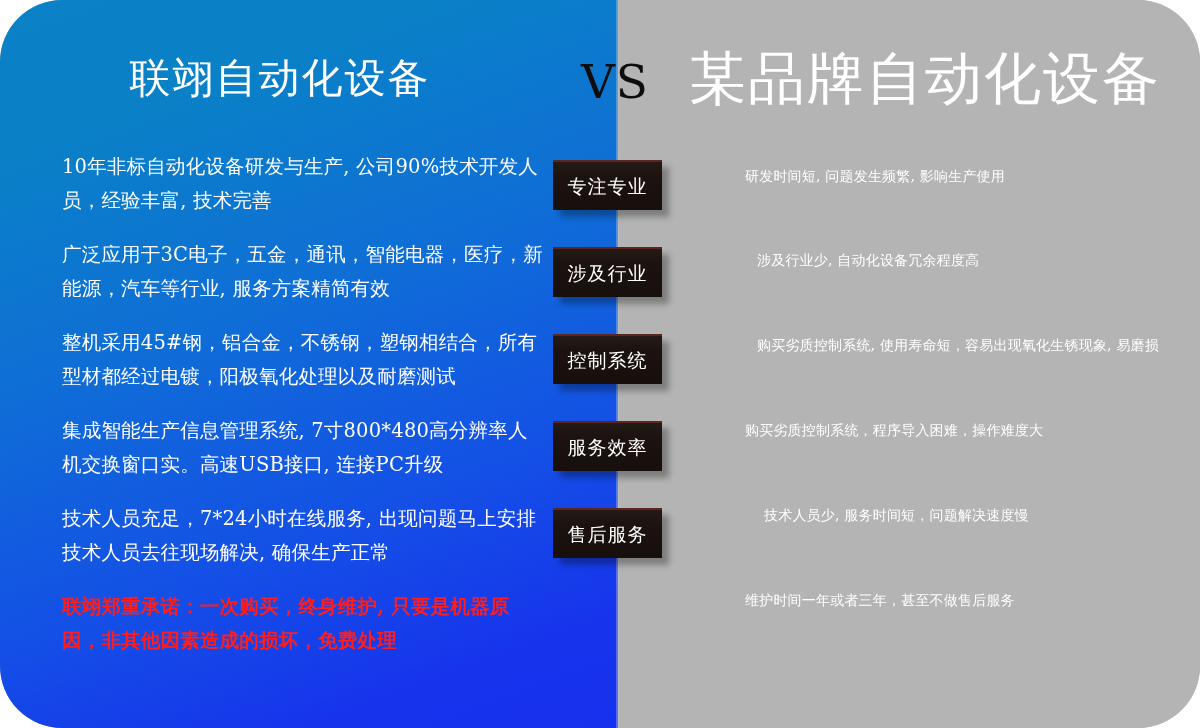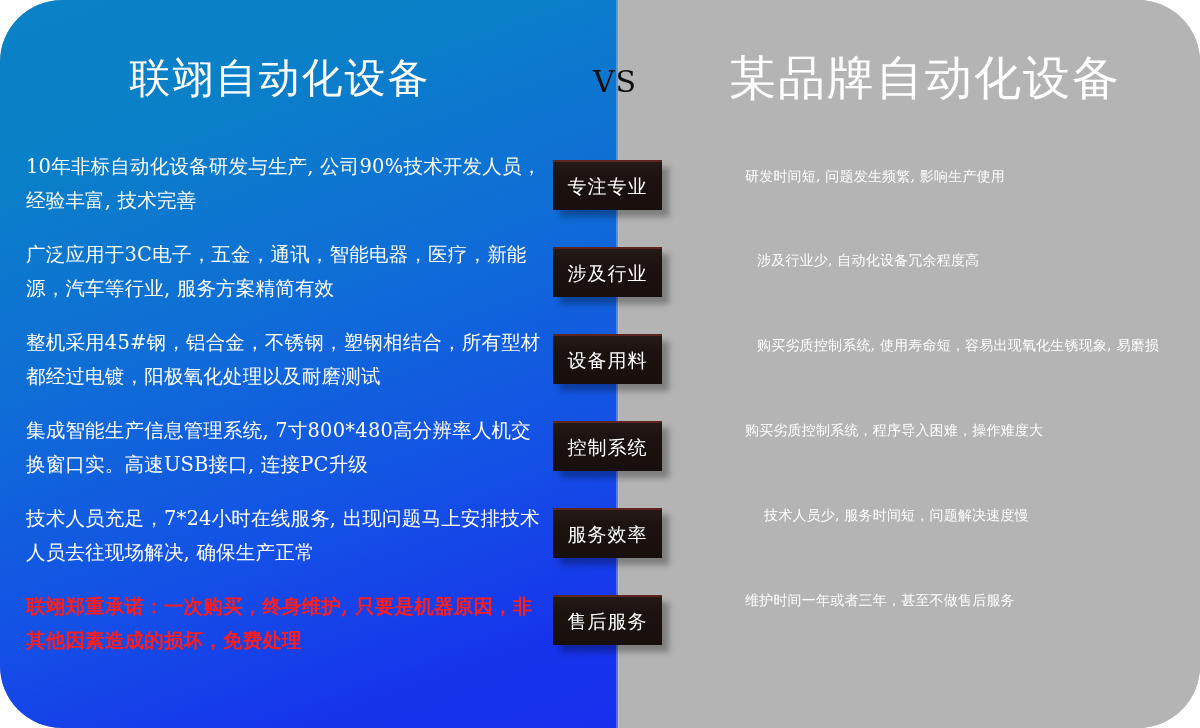--- a/index.html
+++ b/index.html
@@ -69,50 +69,51 @@
     letter-spacing: 2px;
     white-space: nowrap;
   }
   .title-vs {
     position: absolute;
     left: 560px;
     top: 57px;
     width: 110px;
     text-align: center;
     color: #0d0d0d;
-    font-size: 30px;
+    font-size: 47px;
     line-height: 50px;
     letter-spacing: 1px;
   }
   .title-right {
     position: absolute;
     left: 660px;
     top: 50px;
     width: 530px;
     text-align: center;
     color: #ffffff;
-    font-size: 47px;
+    font-size: 57px;
     line-height: 56px;
     letter-spacing: 2px;
     white-space: nowrap;
   }
 
   
   .left-rows {
     position: absolute;
     left: 26px;
     top: 150px;
     width: 520px;
   }
   .left-row {
     color: #ffffff;
     font-size: 19.5px;
     line-height: 34px;
     margin-bottom: 20px;
     letter-spacing: 0.2px;
+    margin-left: 36px;
   }
   .left-row.promise {
     color: #ff1d1d;
     font-weight: bold;
   }
 
   
   .badges {
     position: absolute;
     left: 553px;
@@ -182,23 +183,20 @@
   </div>
 
   <div class="badges">
     <div class="badge">
       <span class="badge-label">专注专业</span>
     </div>
     <div class="badge">
       <span class="badge-label">涉及行业</span>
     </div>
     <div class="badge">
-      <span class="badge-label">设备用料</span>
-    </div>
-    <div class="badge">
       <span class="badge-label">控制系统</span>
     </div>
     <div class="badge">
       <span class="badge-label">服务效率</span>
     </div>
     <div class="badge">
       <span class="badge-label">售后服务</span>
     </div>
   </div>
 

